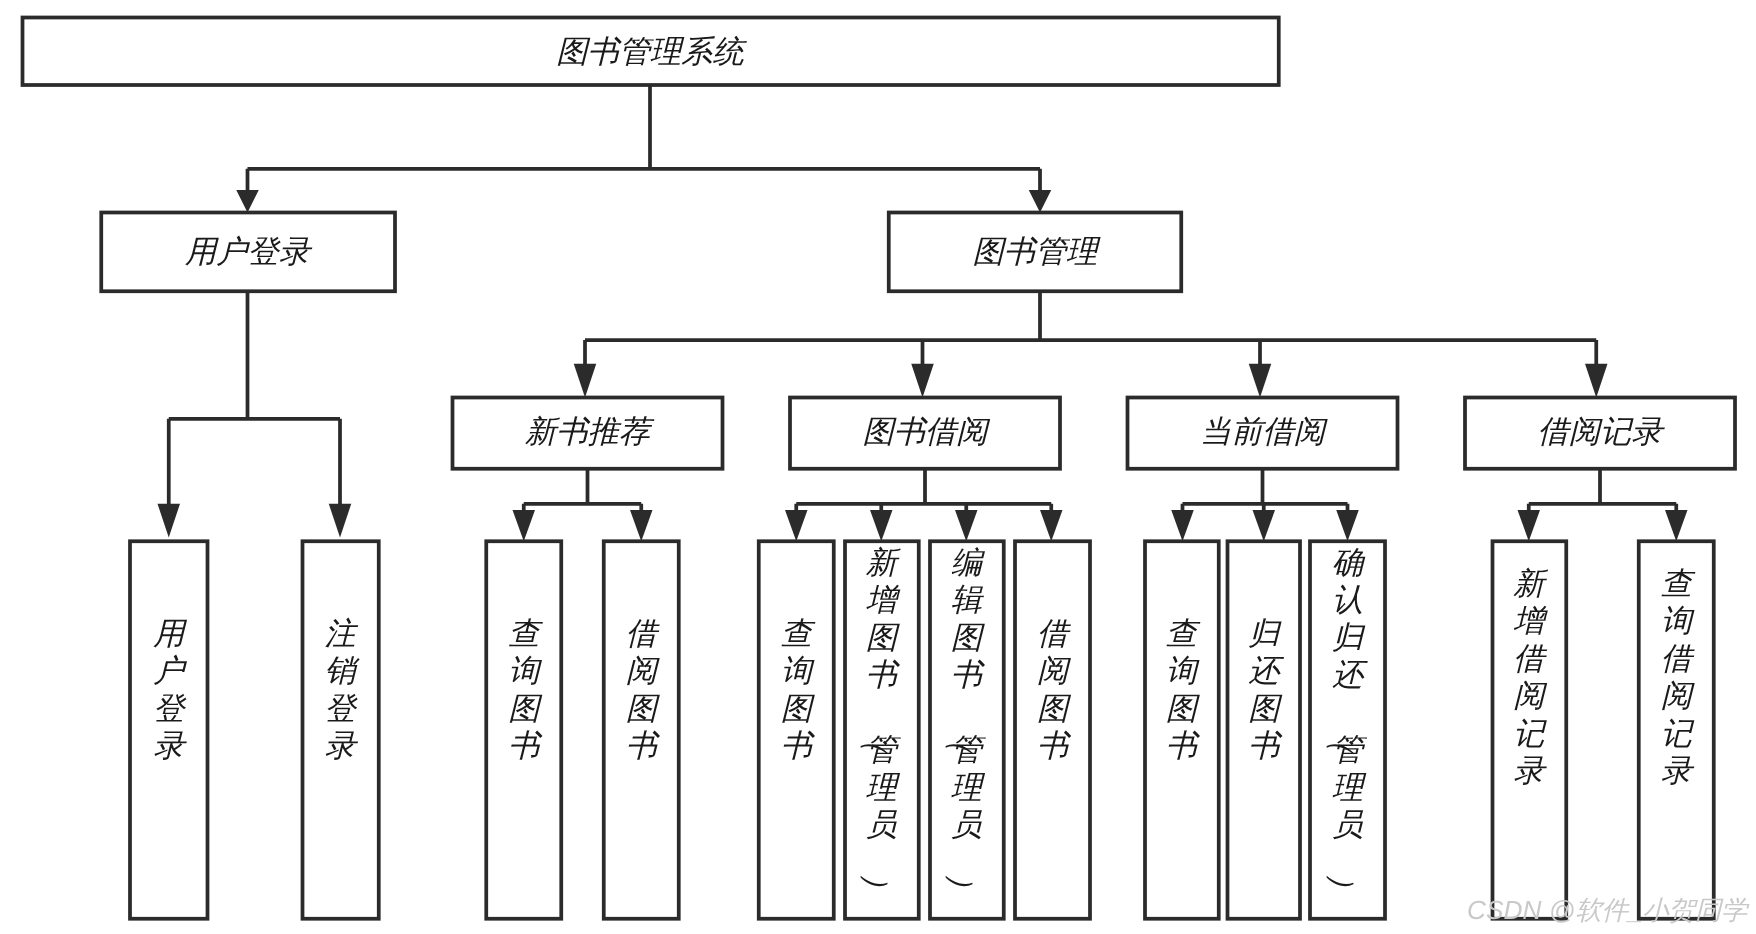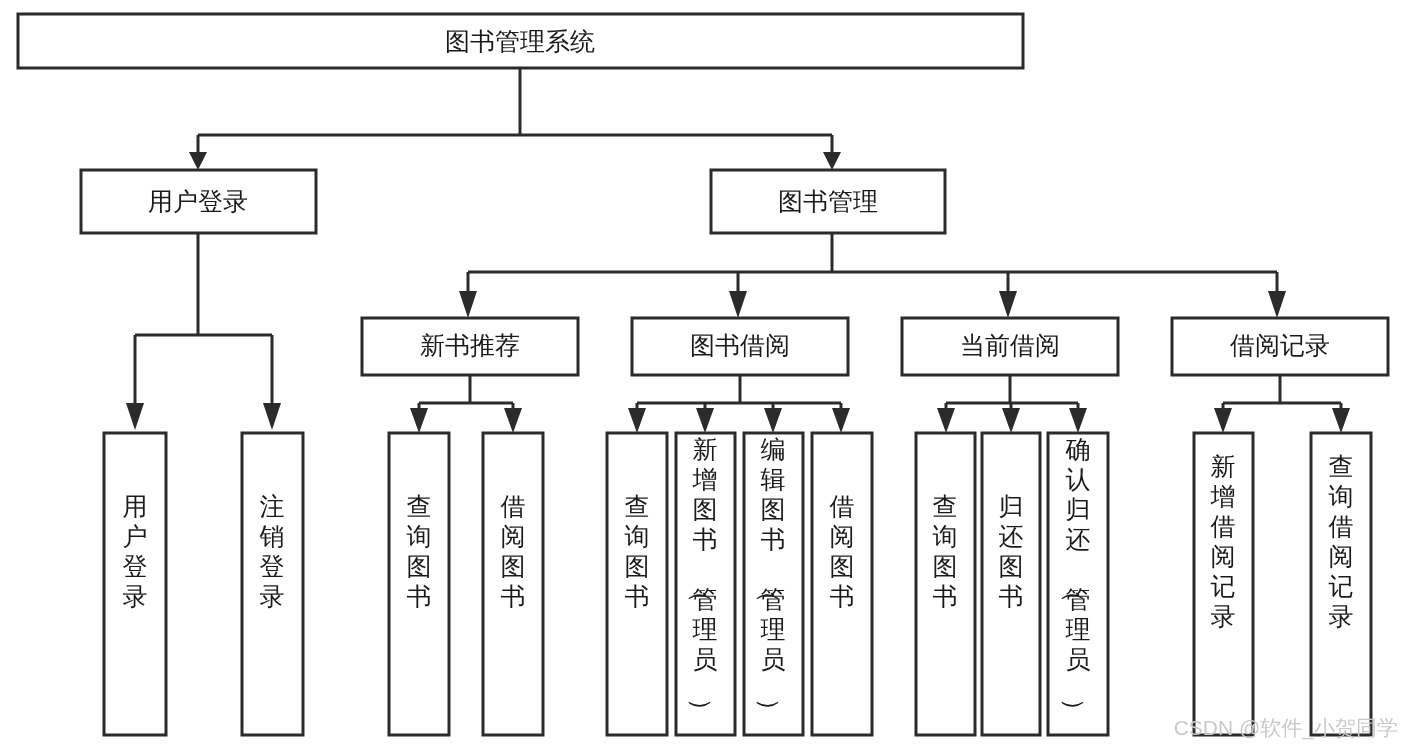--- a/index.html
+++ b/index.html
@@ -12,20 +12,21 @@
     height: 747px;
     font-family: "Liberation Sans", "DejaVu Sans", sans-serif;
     overflow: hidden;
     position: relative;
   }
   #diagram-root {
     position: absolute;
     left: 0; top: 0;
     width: 1405px;
     height: 747px;
+    font-style: italic;
   }
   svg#chart-svg {
     display: block;
     width: 1405px;
     height: 747px;
   }
   .node-box {
     fill: #ffffff;
     stroke: #2b2b2b;
     stroke-width: 3;

